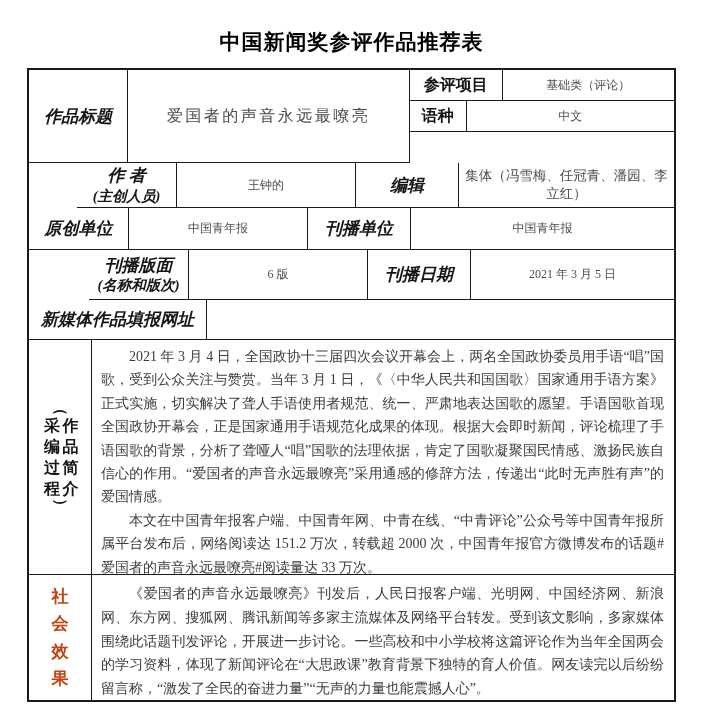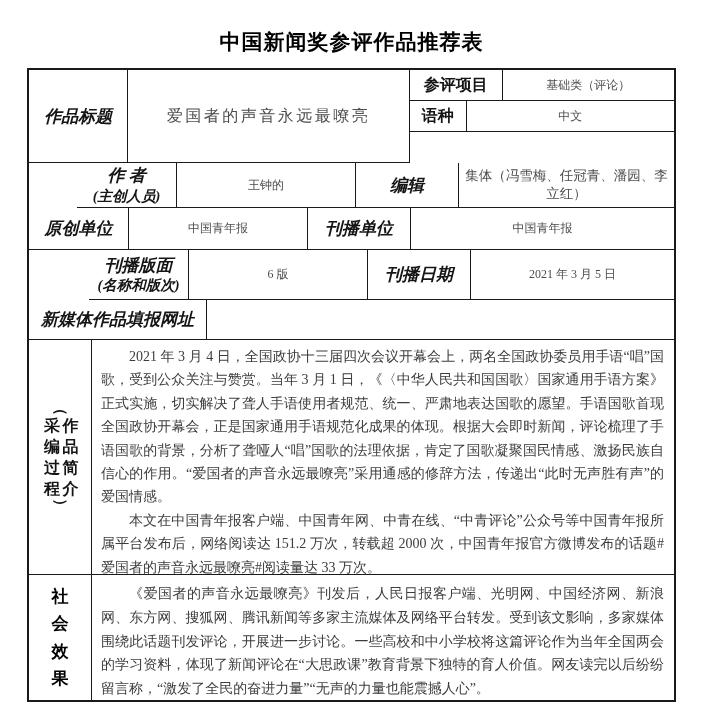--- a/index.html
+++ b/index.html
@@ -44,21 +44,21 @@
   }
   .text-cell p{margin:0;text-indent:2em;}
   .vlabel{flex-direction:column;justify-content:center;}
   .vcols{display:flex;flex-direction:row;}
   .vcol{
     width:1.15em;font-weight:bold;color:#151515;
     font-size:16px;line-height:1.32;
     word-break:break-all;text-align:right;
   }
   .vcol-single{
-    width:1.2em;font-weight:bold;color:#000000;
+    width:1.2em;font-weight:bold;color:#c2410c;
     font-size:17px;line-height:1.6;
     word-break:break-all;text-align:center;
   }
   .paren{
     display:inline-block;transform:rotate(90deg);
     font-weight:bold;color:#151515;font-size:15px;
     height:14px;line-height:14px;
   }
 </style>
 </head>

